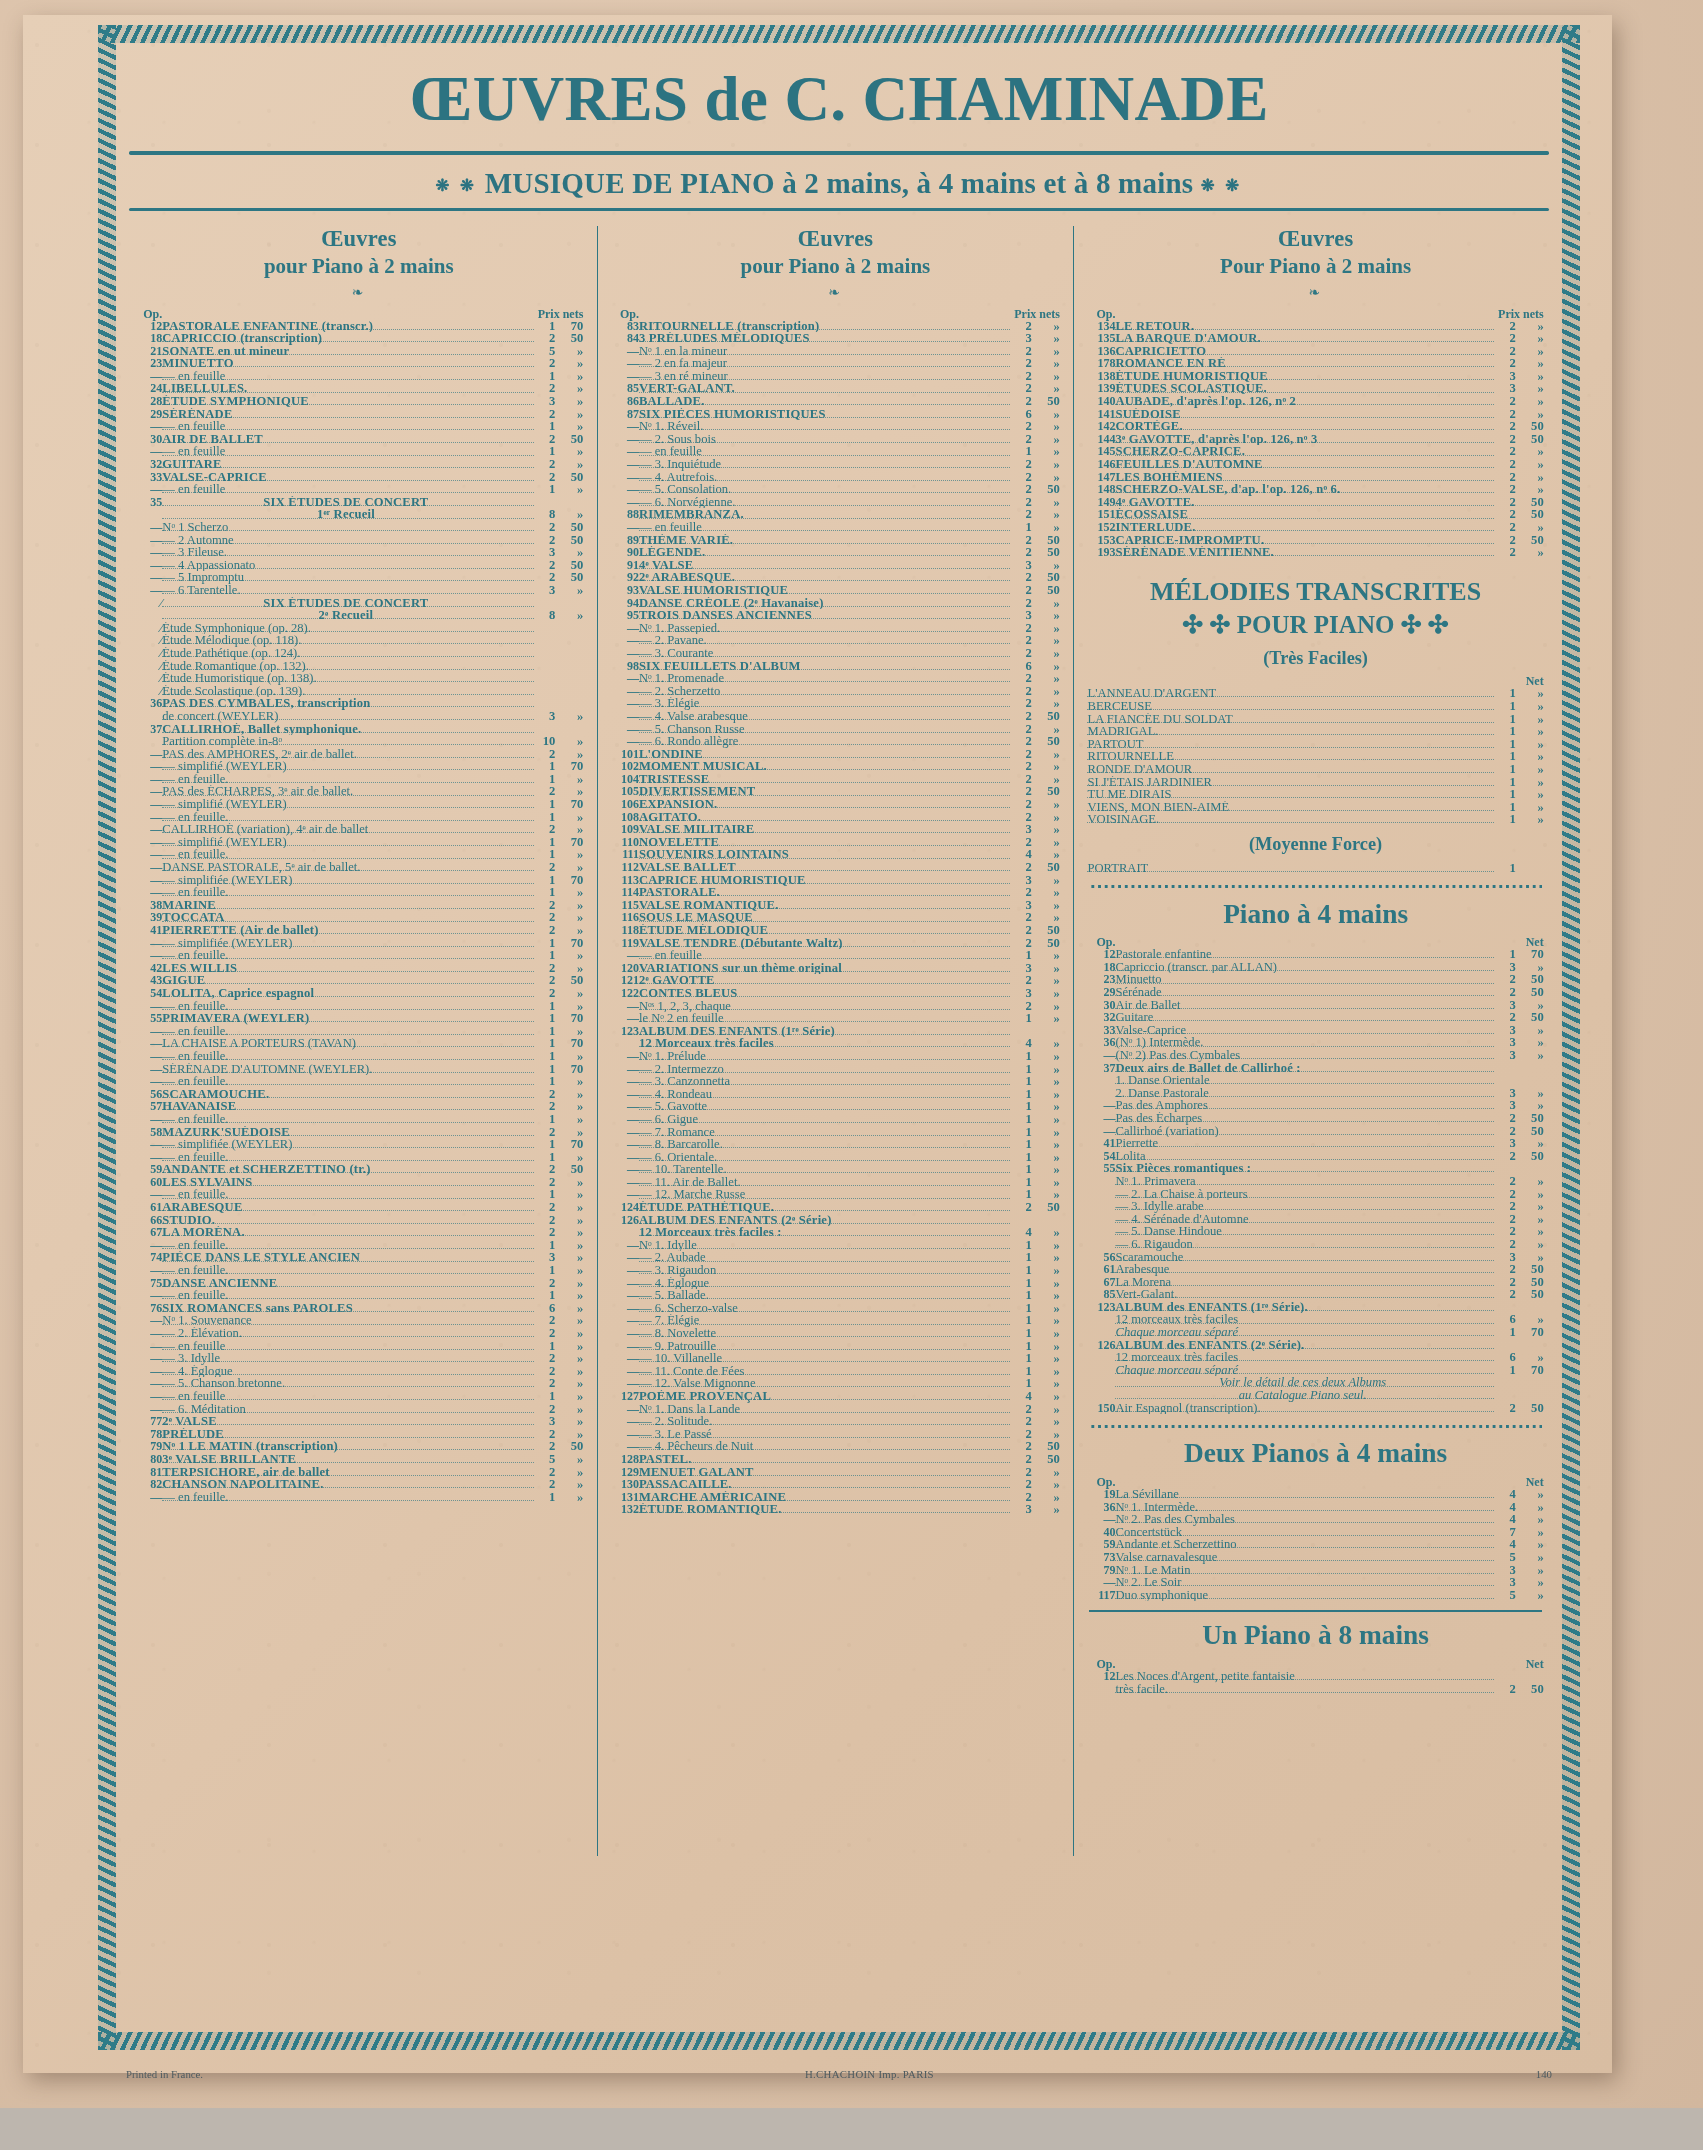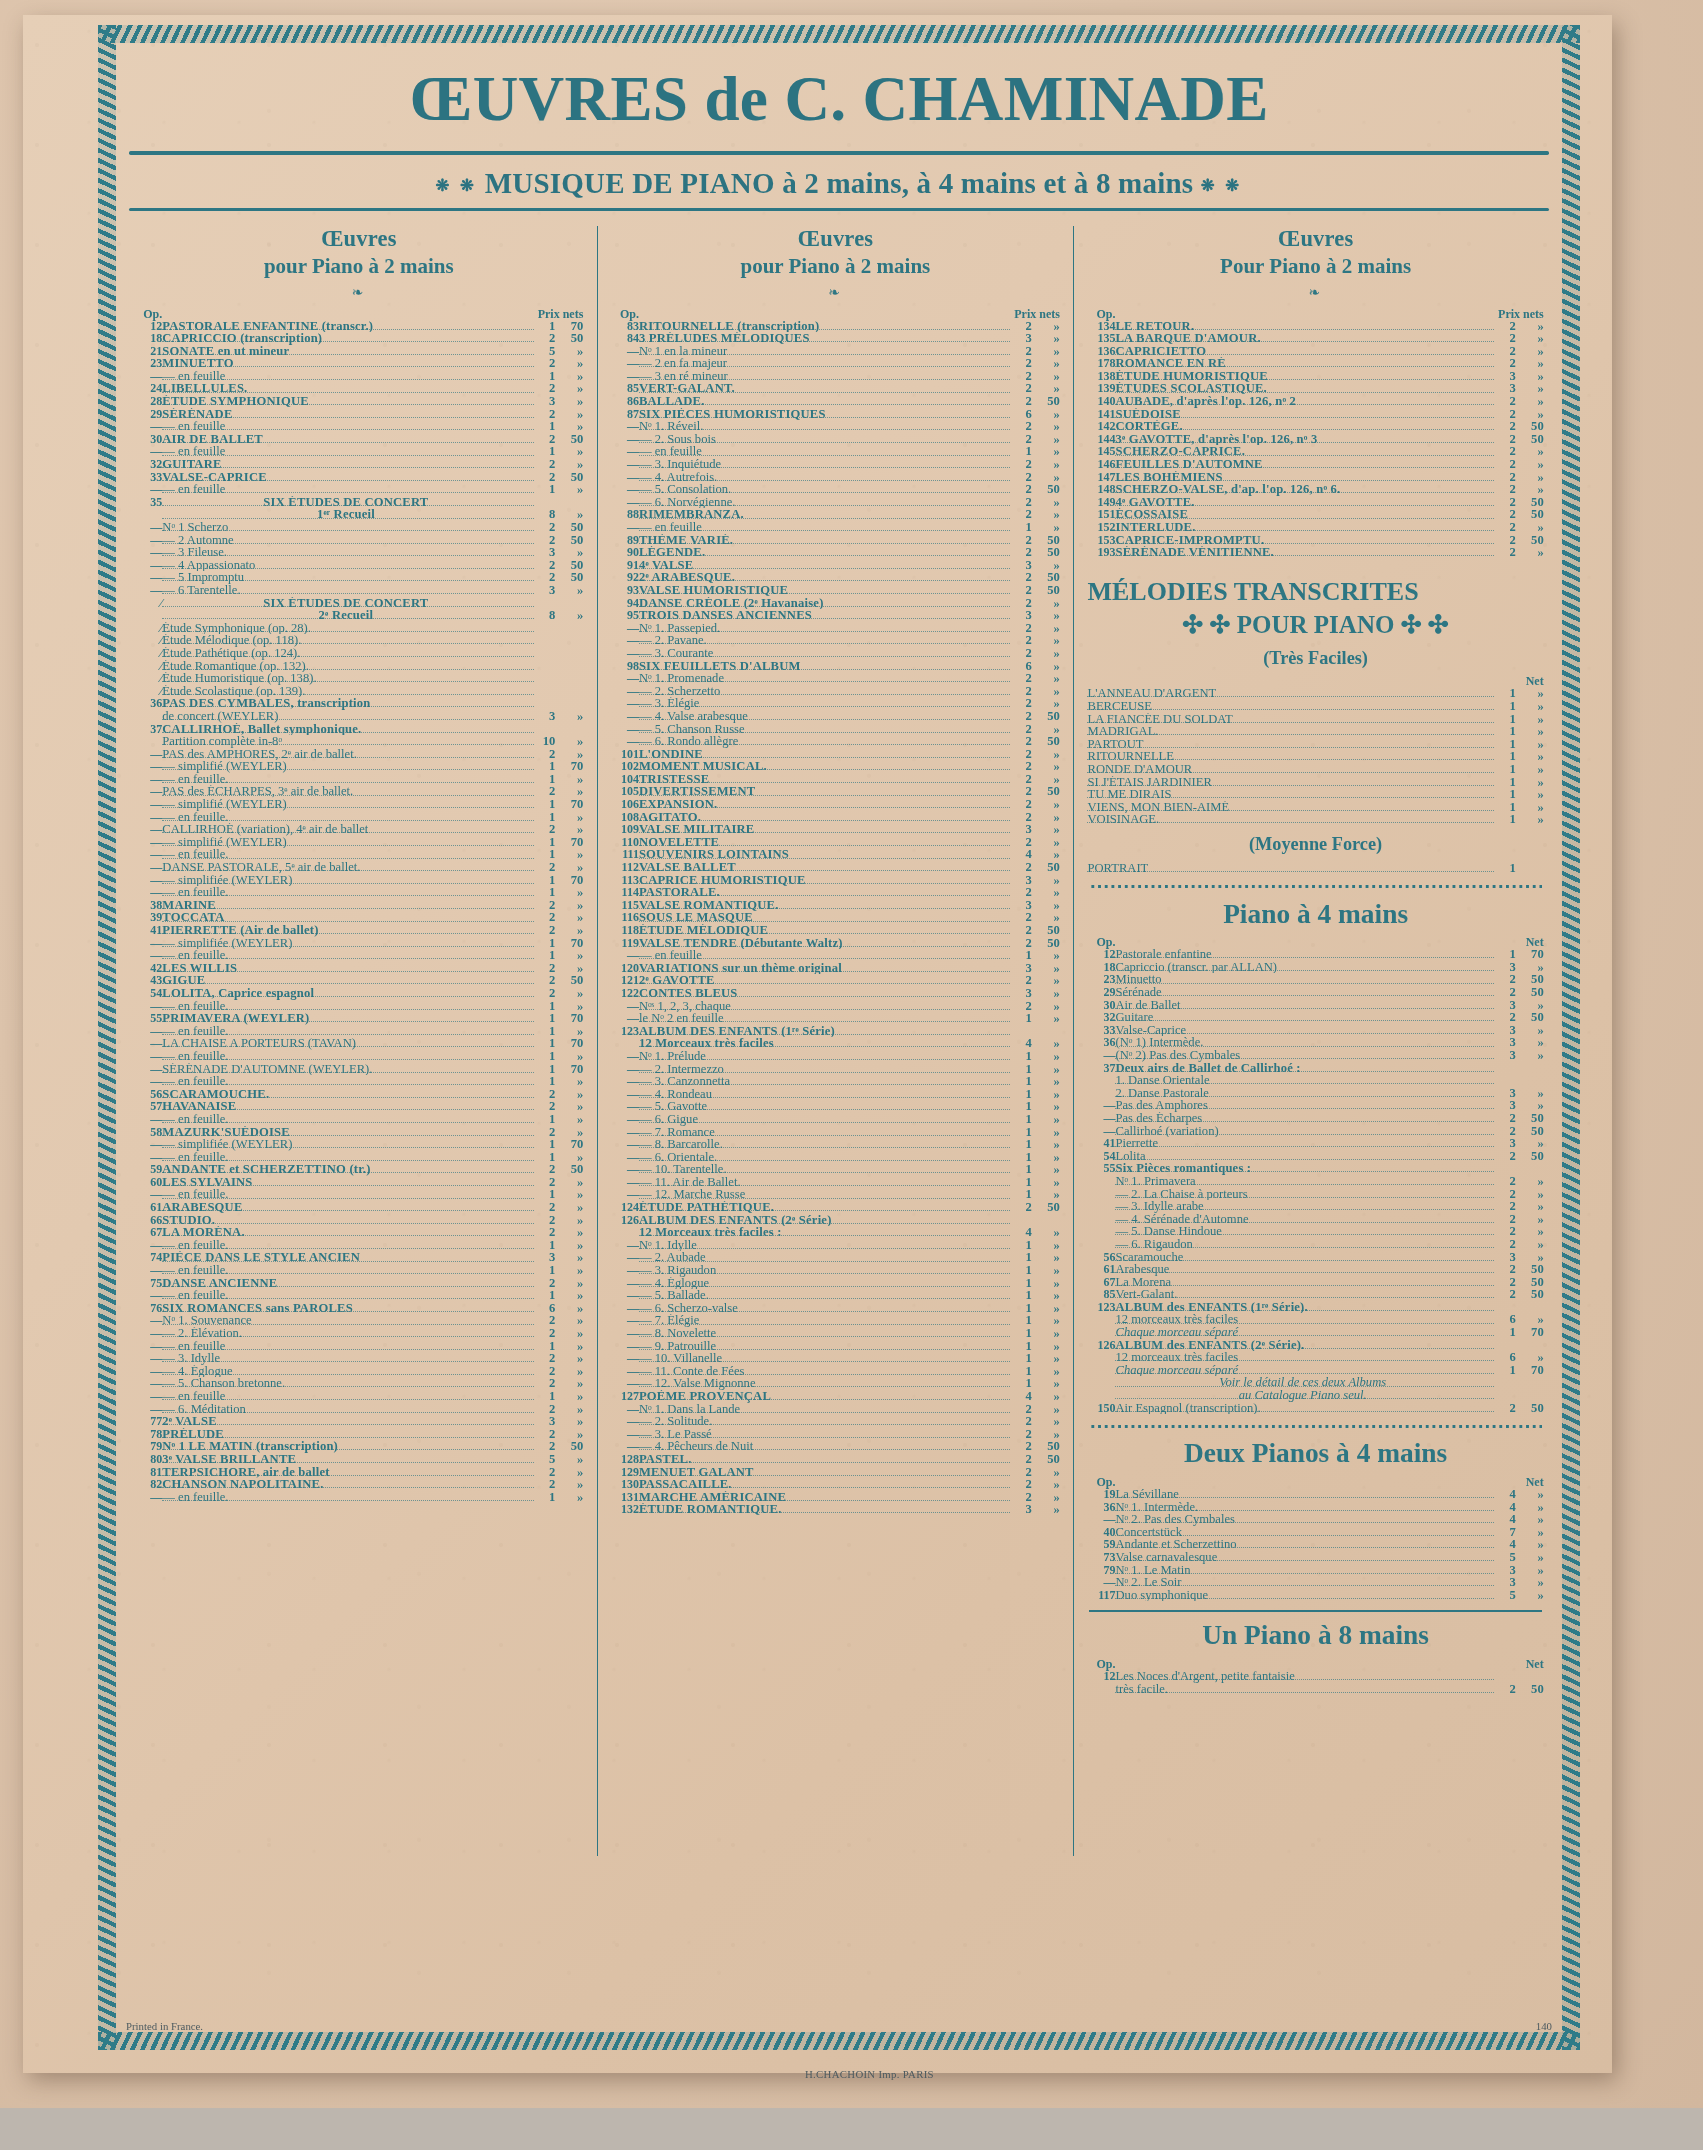--- a/index.html
+++ b/index.html
@@ -81,35 +81,35 @@
     z-index:0;
   }
   .tx{position:relative;z-index:1;background:transparent;padding-right:4.2px;}
   .hdrrow td{font-size:12px;font-weight:700;padding-bottom:2.5px;}
   .bb{font-weight:700;letter-spacing:0.2px;}
   .ind1{padding-left:33px;}
   .ind2{padding-left:52px;}
   .ctr{text-align:center;}
   .it{font-style:italic;}
 
-  .secthead{font-size:26px;font-weight:700;margin:18.3px 0 1.7px 0;}
+  .secthead{text-align:center;font-size:26px;font-weight:700;margin:18.3px 0 1.7px 0;}
   .secthead2{text-align:center;font-size:25px;font-weight:700;margin:3.3px 0 6.7px 0;}
   .sectsub{text-align:center;font-size:18.3px;font-weight:700;margin:8.3px 0 1.7px 0;}
   .wave{height:7.5px;margin:8.3px 1.7px;
     background-image:repeating-linear-gradient(90deg,#2d7683 0 3.3px, transparent 3.3px 6.7px);
     background-size:6.7px 3.3px;background-repeat:repeat-x;background-position:center;}
   .solidline{height:2.5px;background:#2d7683;margin:8.3px 1.7px;}
   .bigtitle{text-align:center;font-size:27.4px;font-weight:700;margin:5px 0 1.7px 0;}
 
   .footer{
     position:absolute;left:126px;right:151px;bottom:28px;
     font-size:10.8px;color:#4d5b60;display:flex;justify-content:space-between;
     font-family:"Liberation Serif",serif;
   }
-  .footer .mid{letter-spacing:0.3px;margin-top:48px;}
+  .footer .mid{letter-spacing:0.3px;}
 </style>
 </head>
 <body>
 
 <div class="page">
   <div class="paper"></div>
 
   <div class="rope top"></div>
   <div class="rope bottom"></div>
   <div class="rope left"></div>

